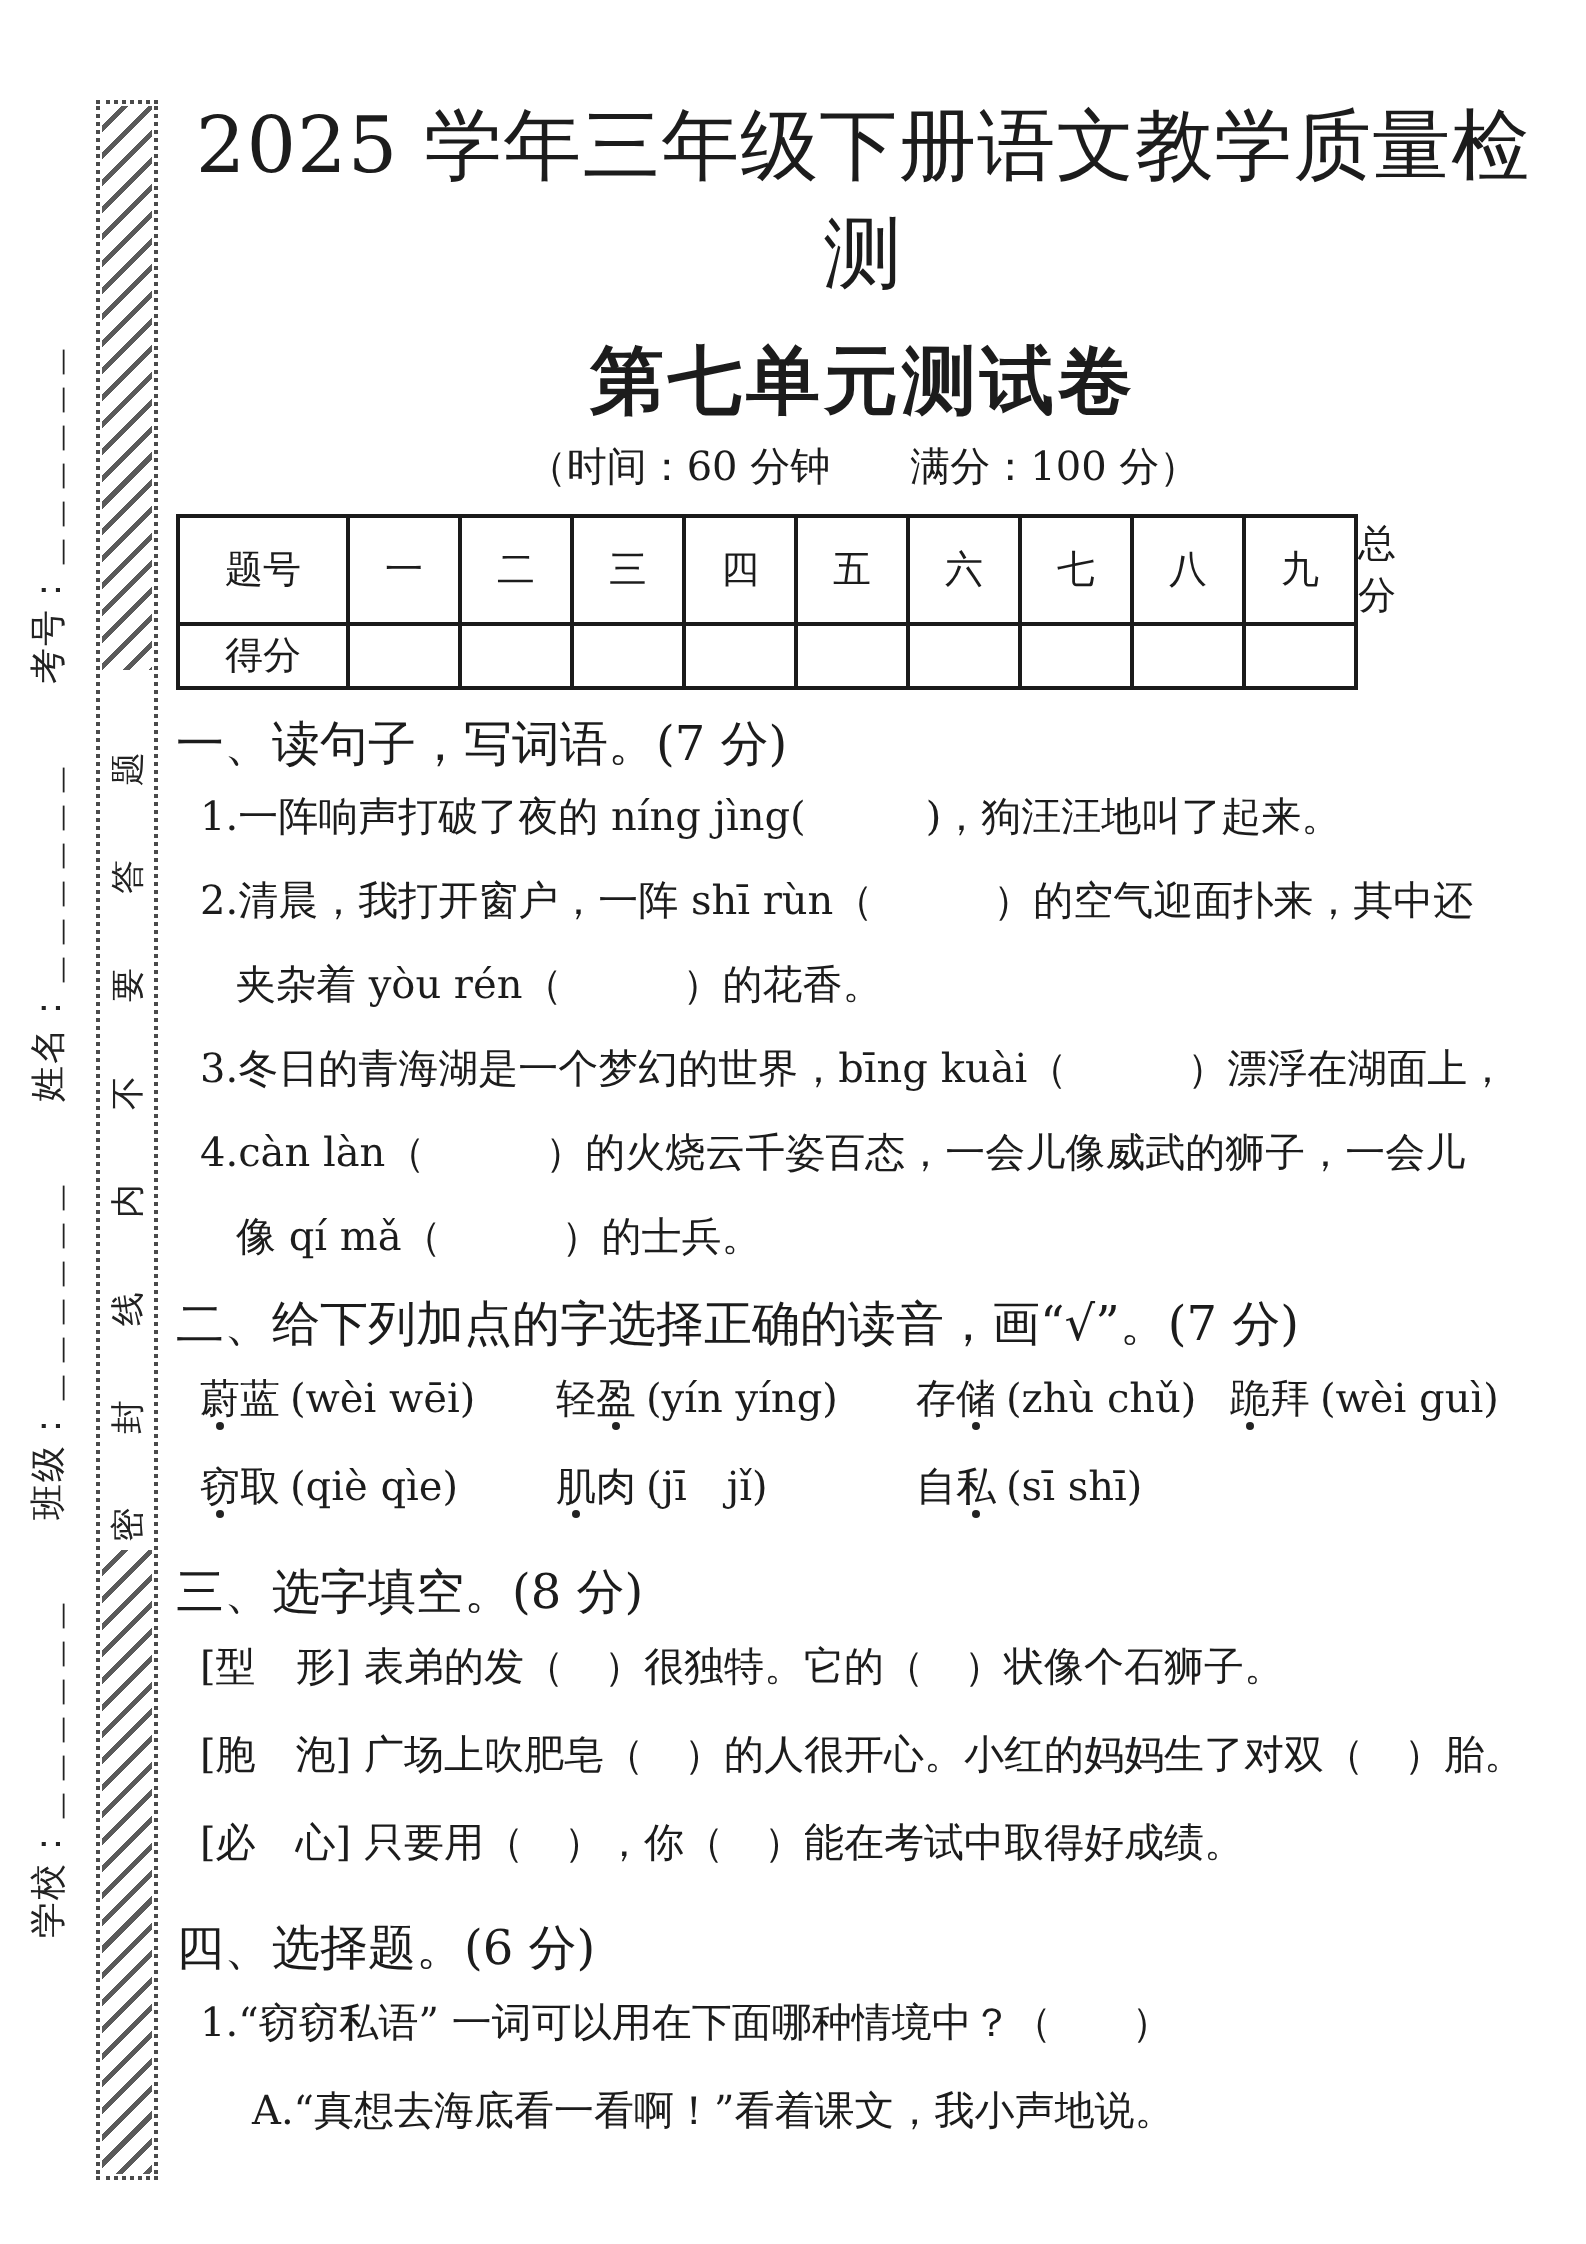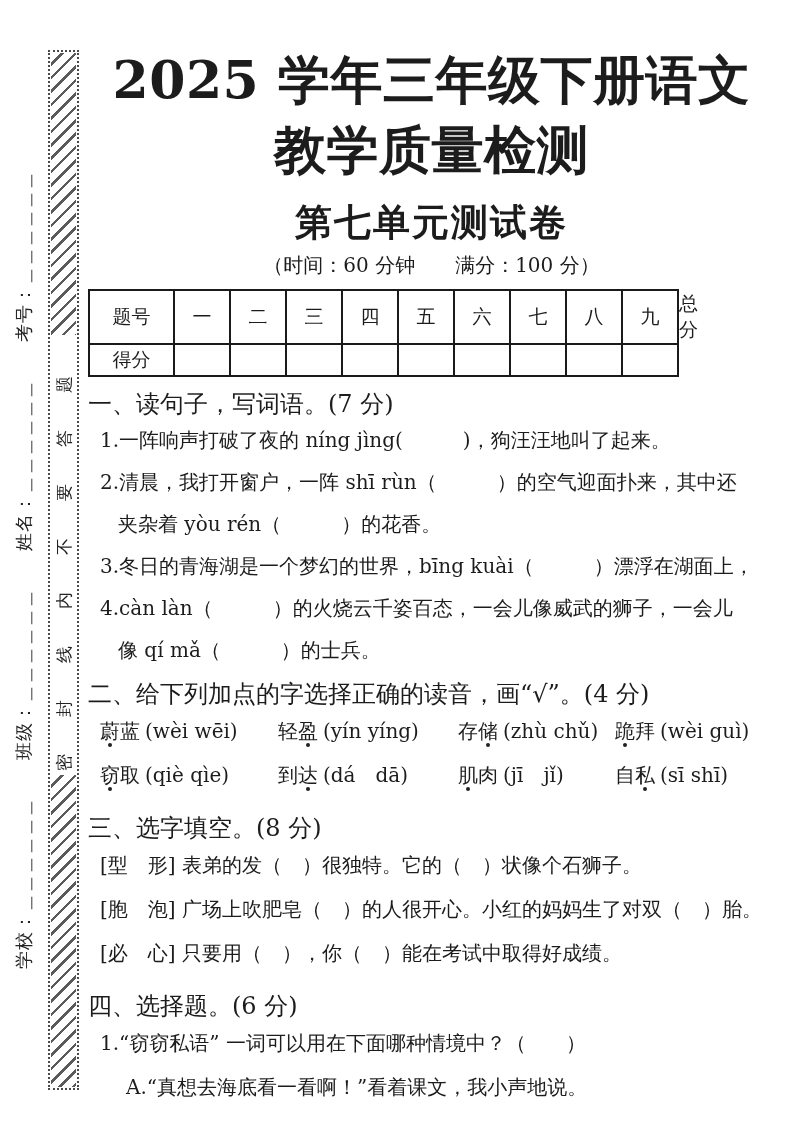--- a/index.html
+++ b/index.html
@@ -21,21 +21,21 @@
     box-sizing:border-box;border:2px dotted #4a4a4a;background:#fff;
     display:flex;flex-direction:column;
   }
   .hatch{margin:1px;background:repeating-linear-gradient(135deg,transparent 0 7px,#5a5a5a 7px 9.5px);}
   .hatch-top{height:282px;}
   .hatch-bot{height:312px;}
   .seal-mid{flex:1;position:relative;}
   .seal-mid .vrot{font-size:17px;letter-spacing:37px;color:#222;}
   
   .content{position:absolute;left:88px;top:0;width:687px;}
-  .title{margin:46px 0 0;font-size:52px;font-weight:700;text-align:center;letter-spacing:0.5px;}
+  .title{margin:46px 0 0;font-size:39px;font-weight:400;text-align:center;letter-spacing:0.5px;}
   .subtitle{margin:12px 0 0;font-size:37px;font-weight:800;text-align:center;letter-spacing:2px;}
   .meta{margin-top:4px;font-size:20px;text-align:center;}
   table.score{border-collapse:collapse;margin-top:10px;width:566px;table-layout:fixed;}
   table.score td{border:2px solid #1a1a1a;height:30px;text-align:center;font-size:19px;padding:0;}
   .sec-title{font-size:24px;font-weight:normal;height:30px;line-height:30px;white-space:nowrap;}
   .mt12{margin-top:12px;} .mt8{margin-top:8px;} .mt16{margin-top:16px;}
   .line{height:42px;line-height:42px;font-size:20px;padding-left:12px;white-space:nowrap;}
   .line.tall{height:44px;line-height:44px;}
   .cont{padding-left:30px;}
   .opt{padding-left:38px;}
@@ -118,30 +118,29 @@
       </table>
 
     <div class="sec-title mt12">一、读句子，写词语。(7 分)</div>
     <div class="line">1.一阵响声打破了夜的 níng jìng(　　　)，狗汪汪地叫了起来。</div>
     <div class="line">2.清晨，我打开窗户，一阵 shī rùn（　　　）的空气迎面扑来，其中还</div>
     <div class="line cont">夹杂着 yòu rén（　　　）的花香。</div>
     <div class="line">3.冬日的青海湖是一个梦幻的世界，bīng kuài（　　　）漂浮在湖面上，</div>
     <div class="line">4.càn làn（　　　）的火烧云千姿百态，一会儿像威武的狮子，一会儿</div>
     <div class="line cont">像 qí mǎ（　　　）的士兵。</div>
 
-    <div class="sec-title mt8">二、给下列加点的字选择正确的读音，画“√”。(4 分)</div>
+    <div class="sec-title mt8">二、给下列加点的字选择正确的读音，画“√”。(7 分)</div>
     <div class="s2row">
       <span><span></span><span class="dc">蔚</span><span>蓝</span><span class="py">(wèi wēi)</span></span>
       <span><span>轻</span><span class="dc">盈</span><span></span><span class="py">(yín yíng)</span></span>
       <span><span>存</span><span class="dc">储</span><span></span><span class="py">(zhù chǔ)</span></span>
       <span><span></span><span class="dc">跪</span><span>拜</span><span class="py">(wèi guì)</span></span>
     </div>
     <div class="s2row">
       <span><span></span><span class="dc">窃</span><span>取</span><span class="py">(qiè qìe)</span></span>
-      <span><span>到</span><span class="dc">达</span><span></span><span class="py">(dá　dā)</span></span>
       <span><span></span><span class="dc">肌</span><span>肉</span><span class="py">(jī　jǐ)</span></span>
       <span><span>自</span><span class="dc">私</span><span></span><span class="py">(sī shī)</span></span>
     </div>
 
     <div class="sec-title mt16">三、选字填空。(8 分)</div>
     <div class="line tall">[型　形] 表弟的发（　）很独特。它的（　）状像个石狮子。</div>
     <div class="line tall">[胞　泡] 广场上吹肥皂（　）的人很开心。小红的妈妈生了对双（　）胎。</div>
     <div class="line tall">[必　心] 只要用（　），你（　）能在考试中取得好成绩。</div>
 
     <div class="sec-title mt16">四、选择题。(6 分)</div>

